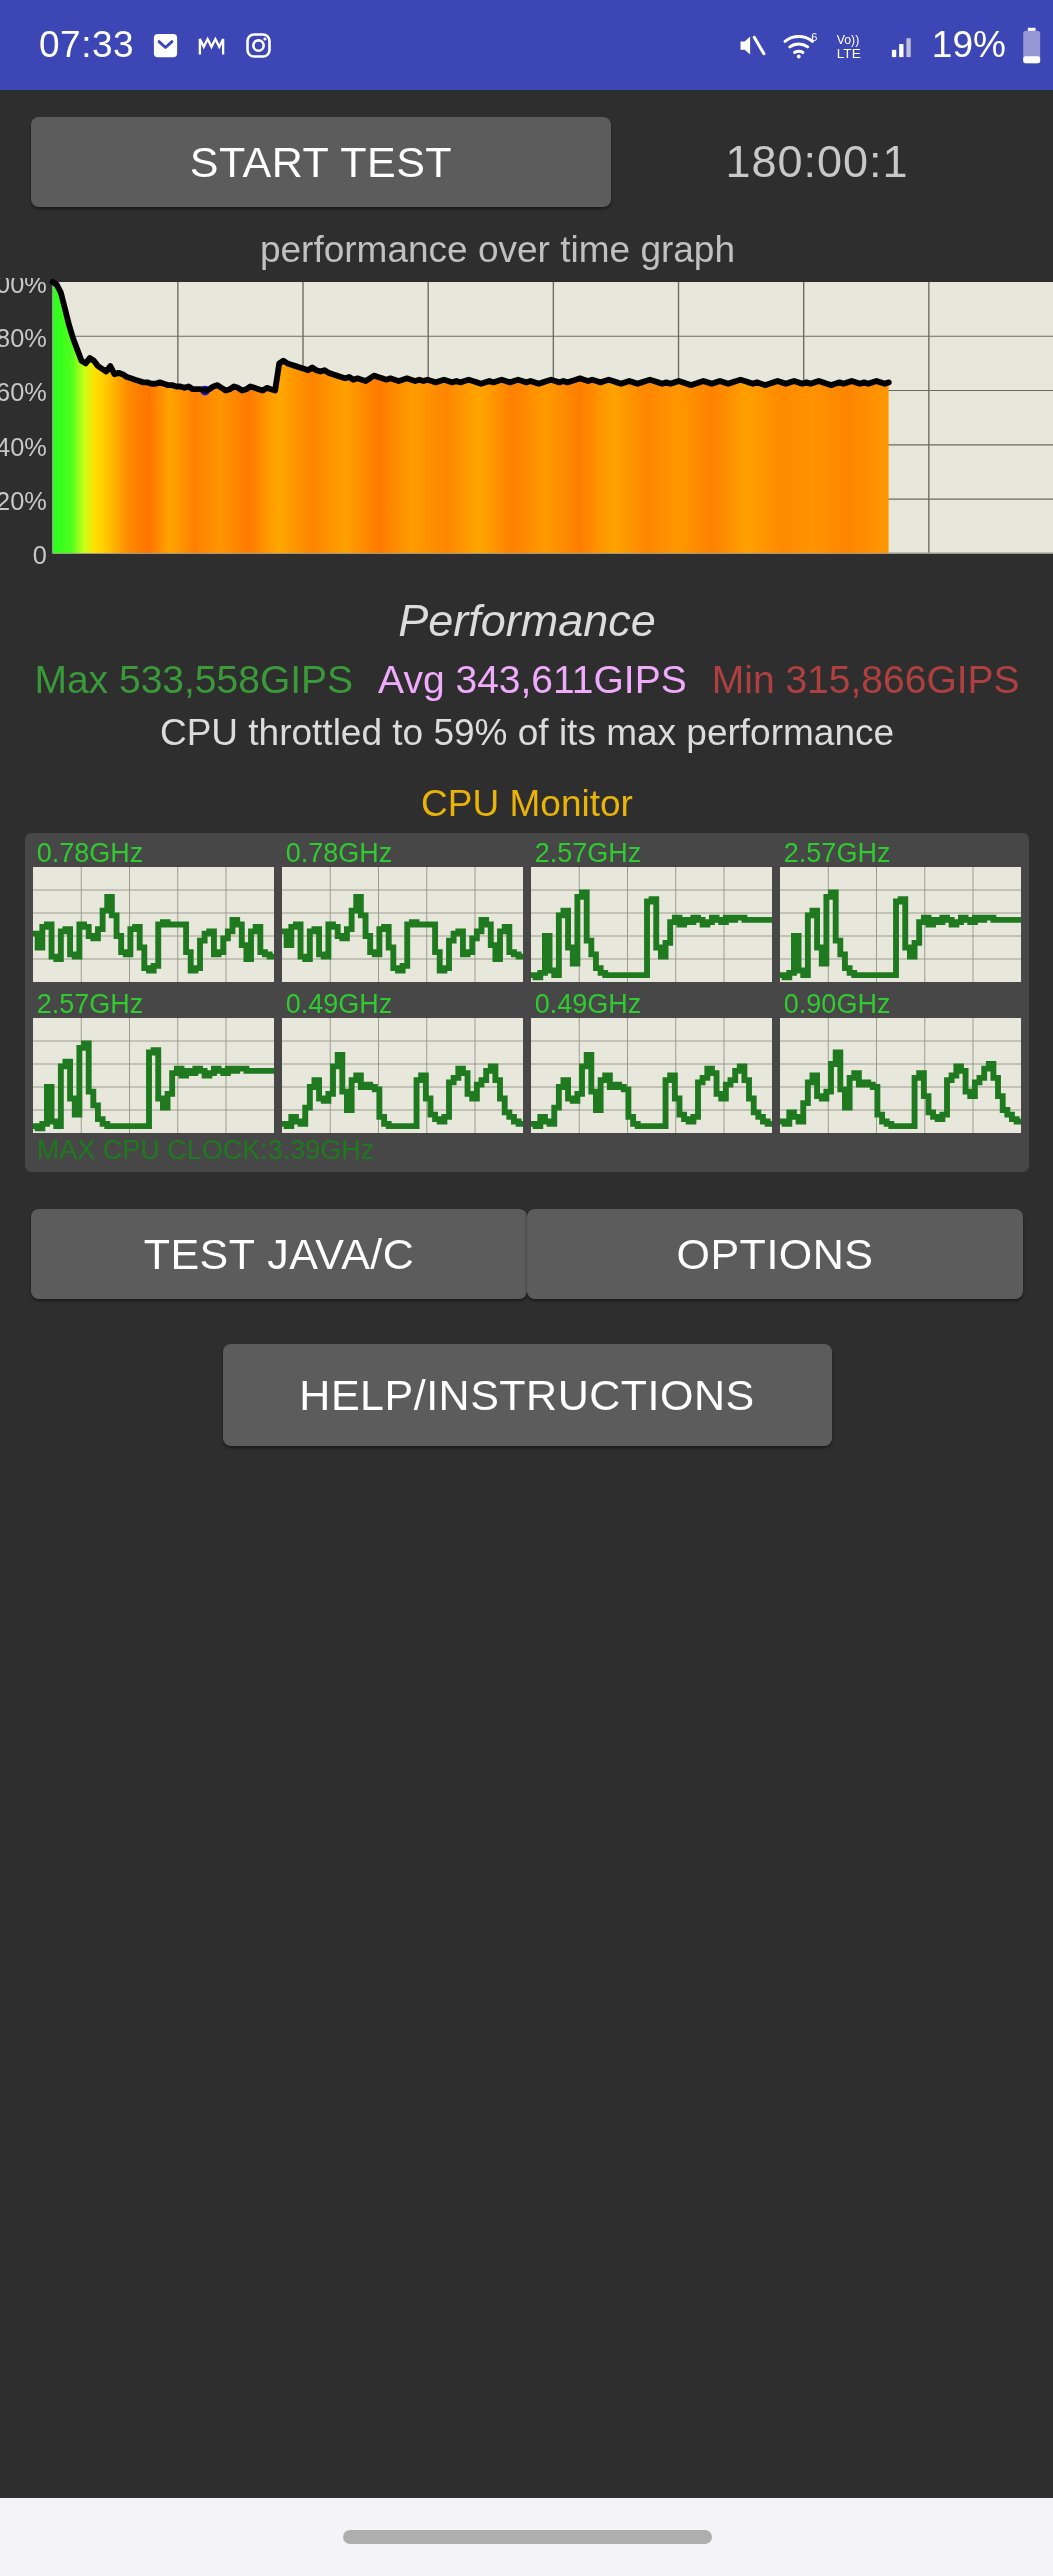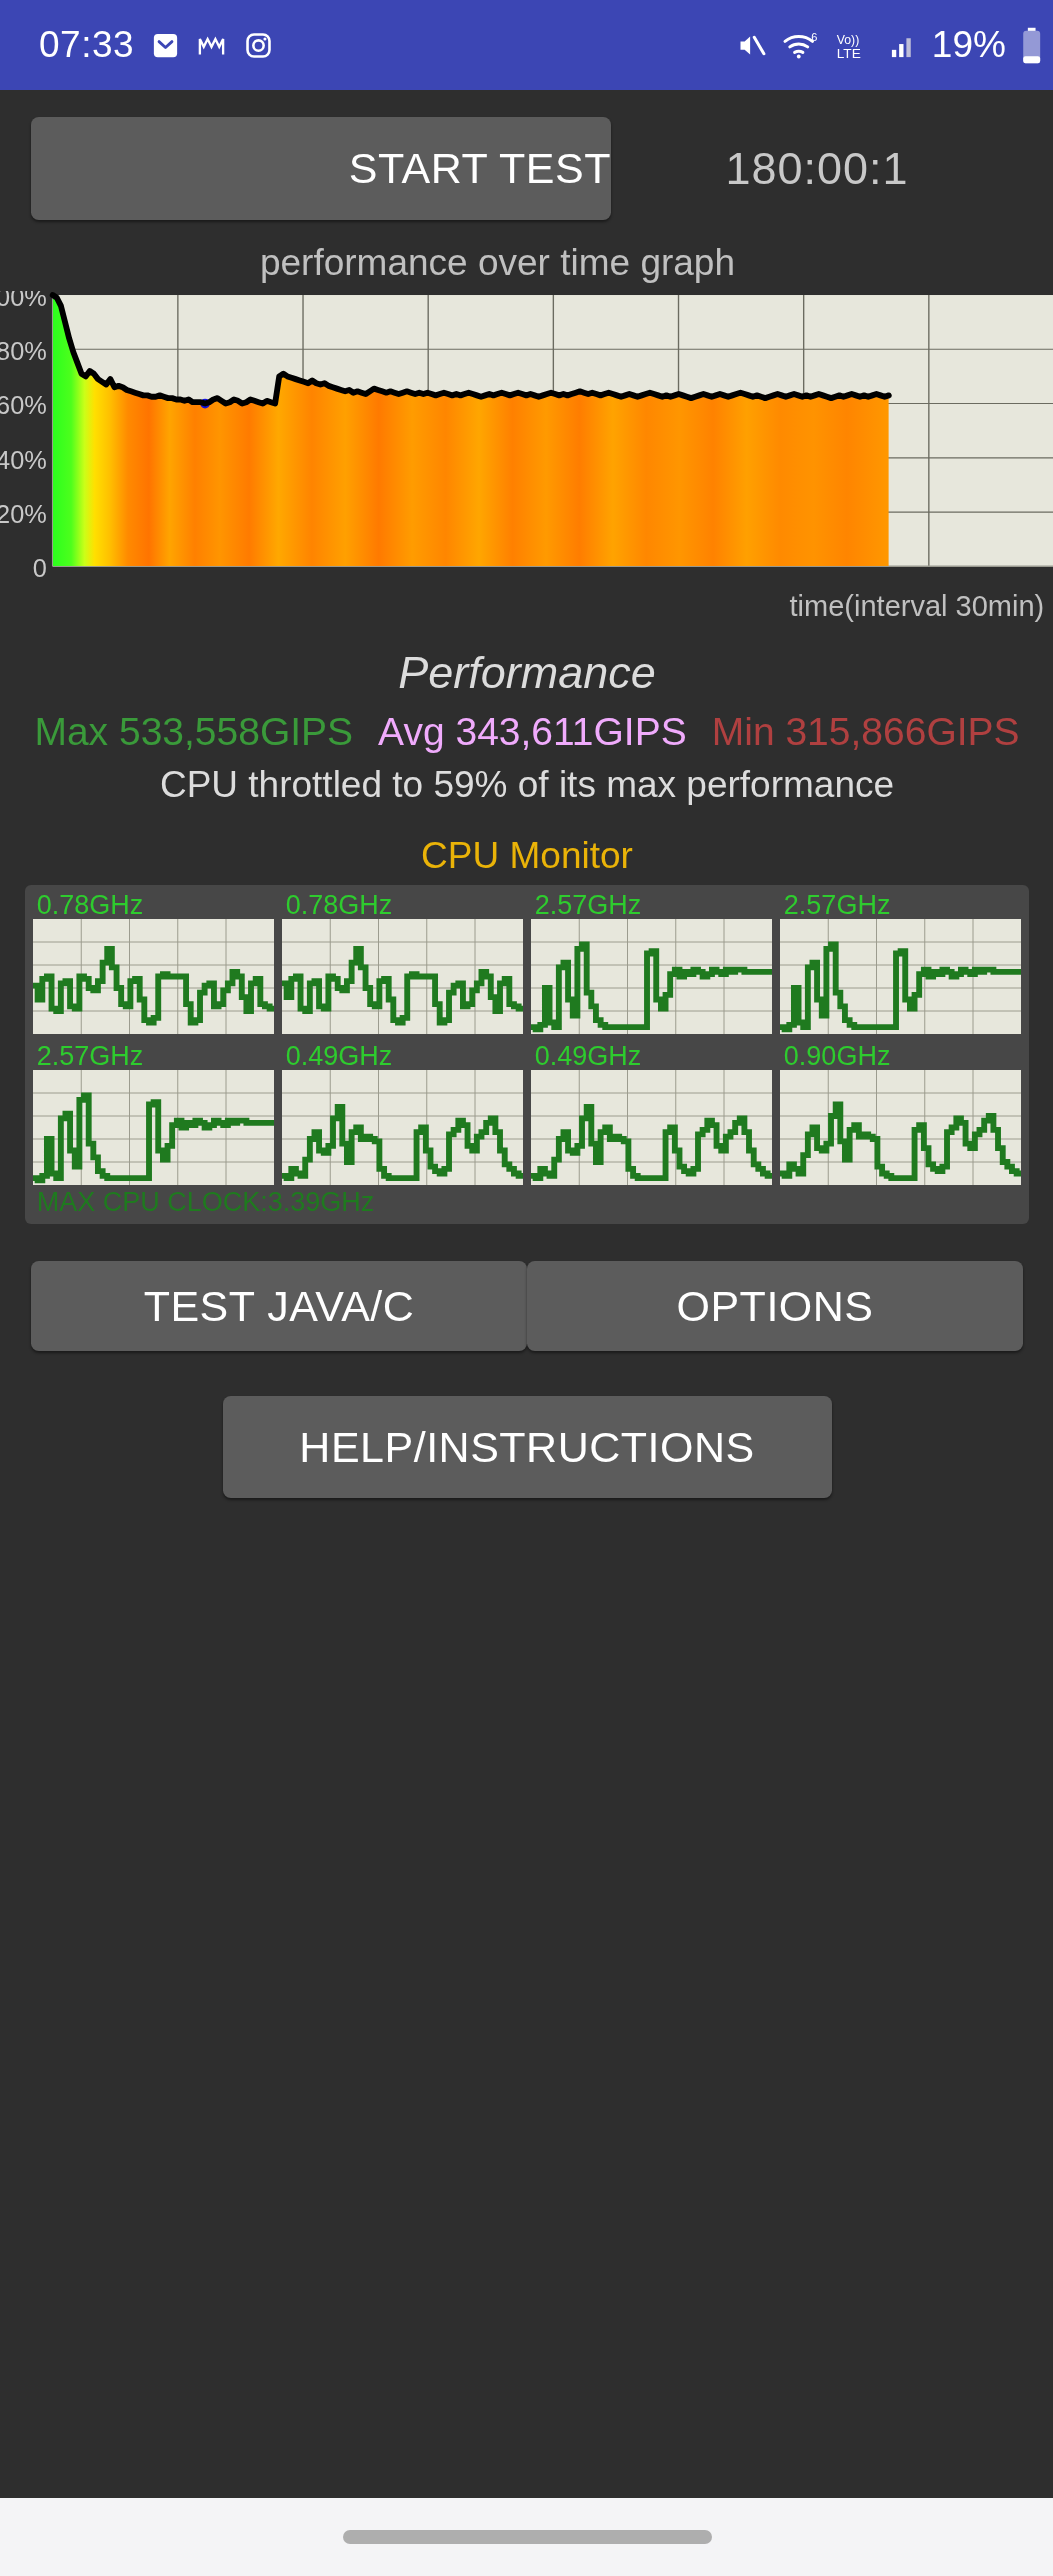--- a/index.html
+++ b/index.html
@@ -26,21 +26,21 @@
   
   .start-row {
     display: flex; align-items: center; padding: 27px 31px 0 31px;
   }
   .btn {
     background: #5c5c5c; color: #fff; border: none; border-radius: 7.8px;
     font-family: "Liberation Sans", sans-serif; font-size: 43px;
     letter-spacing: 0.5px;
     box-shadow: 0 2px 2.9px rgba(0,0,0,0.45);
   }
-  .btn-start { width: 580px; height: 103px; text-align: right; }
+  .btn-start { width: 580px; height: 90px; }
   .timer {
     flex: 1; text-align: center; color: #c8c8c8; font-size: 45px;
     letter-spacing: 1px;
   }
 
   
   .graph-title {
     text-align: center; color: #c0c0c0; font-size: 37px;
     margin-top: 21.5px; padding-right: 59px;
   }
@@ -215,21 +215,20 @@
         <line x1="54" y1="226.4" x2="1080" y2="226.4" stroke="#6b6b60" stroke-width="1.2"></line>
         <text x="48" y="237.4" text-anchor="end" fill="#c8c8c8" font-family="Liberation Sans, sans-serif" font-size="26">20%</text>
         <text x="48" y="293" text-anchor="end" fill="#c8c8c8" font-family="Liberation Sans, sans-serif" font-size="26">0</text>
         <line x1="54" y1="4" x2="54" y2="282" stroke="#9a9a90" stroke-width="1.5"></line>
         <line x1="54" y1="282" x2="1080" y2="282" stroke="#9a9a90" stroke-width="1.5"></line>
         <rect x="54" y="4" width="856.7099999999999" height="278" fill="url(#heat)" clip-path="url(#areaclip)"></rect>
         <circle cx="210.1491133004926" cy="115.20000000000002" r="5" fill="#1010e0"></circle>
         <path d="M54.00 4.00 L58.22 6.78 L62.44 15.12 L66.66 31.80 L70.88 48.48 L75.10 62.38 L79.32 73.50 L83.54 84.62 L87.76 87.40 L91.98 81.84 L96.20 84.62 L100.42 90.18 L104.64 92.96 L108.86 95.74 L113.08 90.18 L117.30 98.52 L121.52 97.13 L125.74 98.52 L129.96 101.30 L134.18 102.69 L138.40 104.08 L142.63 105.47 L146.85 106.86 L151.07 106.86 L155.29 108.25 L159.51 108.25 L163.73 106.86 L167.95 108.25 L172.17 109.64 L176.39 109.64 L180.61 111.03 L184.83 111.03 L189.05 112.42 L193.27 111.03 L197.49 113.81 L201.71 113.81 L205.93 113.81 L210.15 115.20 L214.37 113.81 L218.59 111.03 L222.81 109.64 L227.03 112.42 L231.25 115.20 L235.47 113.81 L239.69 111.03 L243.91 112.42 L248.13 115.20 L252.35 113.81 L256.57 111.03 L260.79 112.42 L265.01 113.81 L269.23 115.20 L273.45 112.42 L277.67 113.81 L281.89 115.20 L286.11 87.40 L290.33 84.62 L294.55 87.40 L298.77 88.79 L302.99 90.18 L307.21 91.57 L311.44 92.96 L315.66 94.35 L319.88 91.57 L324.10 94.35 L328.32 95.74 L332.54 94.35 L336.76 97.13 L340.98 98.52 L345.20 99.91 L349.42 101.30 L353.64 102.69 L357.86 101.30 L362.08 104.08 L366.30 102.69 L370.52 104.08 L374.74 105.47 L378.96 102.69 L383.18 99.91 L387.40 101.30 L391.62 102.69 L395.84 104.08 L400.06 102.69 L404.28 104.08 L408.50 105.47 L412.72 104.08 L416.94 102.69 L421.16 104.08 L425.38 105.47 L429.60 104.08 L433.82 105.47 L438.04 104.08 L442.26 105.47 L446.48 106.86 L450.70 105.47 L454.92 104.08 L459.14 105.47 L463.36 106.86 L467.58 105.47 L471.80 106.86 L476.02 105.47 L480.24 104.08 L484.47 105.47 L488.69 106.86 L492.91 108.25 L497.13 106.86 L501.35 105.47 L505.57 106.86 L509.79 105.47 L514.01 104.08 L518.23 105.47 L522.45 106.86 L526.67 105.47 L530.89 104.08 L535.11 105.47 L539.33 106.86 L543.55 105.47 L547.77 106.86 L551.99 108.25 L556.21 106.86 L560.43 105.47 L564.65 104.08 L568.87 105.47 L573.09 106.86 L577.31 105.47 L581.53 106.86 L585.75 105.47 L589.97 104.08 L594.19 102.69 L598.41 104.08 L602.63 105.47 L606.85 104.08 L611.07 105.47 L615.29 106.86 L619.51 105.47 L623.73 104.08 L627.95 105.47 L632.17 106.86 L636.39 108.25 L640.61 106.86 L644.83 105.47 L649.05 106.86 L653.27 108.25 L657.50 106.86 L661.72 105.47 L665.94 104.08 L670.16 105.47 L674.38 106.86 L678.60 108.25 L682.82 106.86 L687.04 108.25 L691.26 106.86 L695.48 105.47 L699.70 106.86 L703.92 108.25 L708.14 109.64 L712.36 108.25 L716.58 106.86 L720.80 105.47 L725.02 106.86 L729.24 108.25 L733.46 106.86 L737.68 105.47 L741.90 106.86 L746.12 108.25 L750.34 106.86 L754.56 105.47 L758.78 104.08 L763.00 105.47 L767.22 106.86 L771.44 108.25 L775.66 106.86 L779.88 108.25 L784.10 109.64 L788.32 108.25 L792.54 106.86 L796.76 105.47 L800.98 106.86 L805.20 108.25 L809.42 106.86 L813.64 105.47 L817.86 106.86 L822.08 108.25 L826.31 106.86 L830.53 108.25 L834.75 106.86 L838.97 105.47 L843.19 106.86 L847.41 108.25 L851.63 109.64 L855.85 108.25 L860.07 106.86 L864.29 108.25 L868.51 106.86 L872.73 105.47 L876.95 106.86 L881.17 108.25 L885.39 106.86 L889.61 108.25 L893.83 106.86 L898.05 105.47 L902.27 106.86 L906.49 108.25 L910.71 106.86 " fill="none" stroke="#000000" stroke-width="6" stroke-linejoin="round" stroke-linecap="round"></path>
       </svg>
   </div>
-  <div class="xaxis-label">time(interval 30min)</div>
 
   <div class="perf-title">Performance</div>
   <div class="perf-stats">
     <span style="color: rgb(58, 154, 58);">
       <span>Max</span>
       <span>533,558GIPS</span>
     </span>
     <span style="color: #f0abfc; text-align: center;">
       <span>Avg</span>
       <span>343,611GIPS</span>

